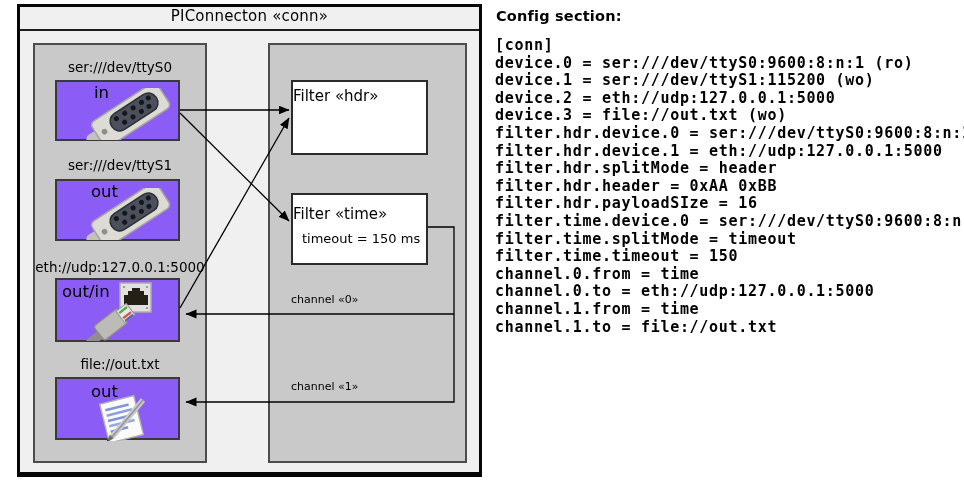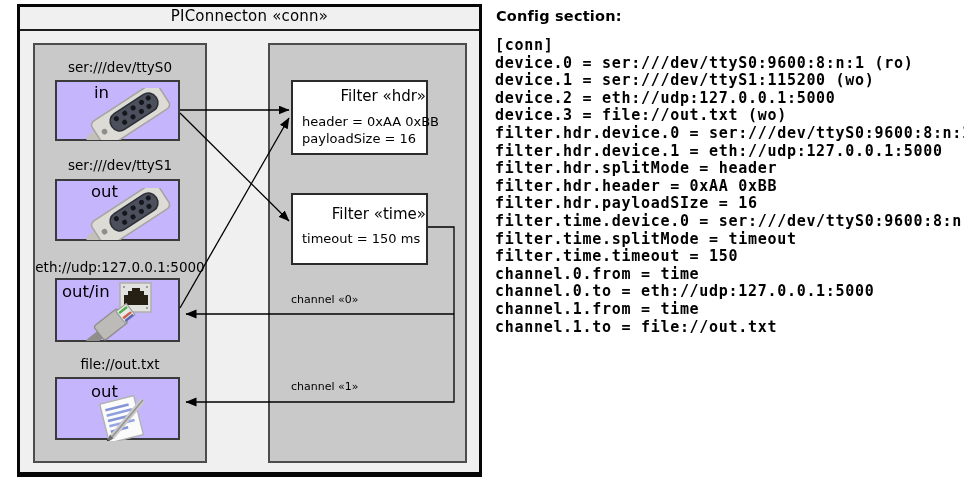--- a/index.html
+++ b/index.html
@@ -21,27 +21,27 @@
   .title-sep { left:8px; top:29px; width:459px; height:2px; background:#1c1c1c; }
 
   
   .panel { background:#c9c9c9; border:2px solid #4c4c4c; }
   .devices-panel { left:21px; top:43px; width:174px; height:420px; }
   .filters-panel { left:256px; top:43px; width:199px; height:420px; }
   .filters-label { left:256px; top:46px; width:199px; text-align:center; font-size:15px; }
 
   
   .dev-label { left:21px; width:174px; text-align:center; font-size:13.5px; }
-  .dev-box { left:43px; width:125px; background:#c4b5fd; border:2px solid #3a3a3a; }
+  .dev-box { left:43px; width:125px; background:#8b5cf6; border:2px solid #3a3a3a; }
   .dir-label { position:absolute; font-size:16.5px; line-height:18px; }
   .dev-box svg { position:absolute; }
 
   
   .filter-box { left:279px; width:137px; background:#fff; border:2px solid #2b2b2b; }
-  .filter-title { position:absolute; left:0; width:100%; text-align:right; font-size:15px; }
+  .filter-title { position:absolute; left:0; width:100%; text-align:left; font-size:15px; }
   .filter-attrs { position:absolute; left:9px; font-size:13px; line-height:16.5px; white-space:nowrap; }
 
   
   .channel-label { left:279px; width:138px; text-align:left; font-size:11px; }
 
   
   .wires { left:0; top:0; width:480px; height:484px; pointer-events:none; }
 
   
   .config-title { left:484px; top:8px; font-size:14.5px; font-weight:bold; letter-spacing:.2px; }
@@ -143,24 +143,20 @@
       </g>
       <line x1="15" y1="46" x2="46" y2="9" stroke="#c9c9c9" stroke-width="5.5"></line>
       <line x1="15" y1="46" x2="46" y2="9" stroke="#8f8f8f" stroke-width="1.2"></line>
       <polygon points="9,52 16.5,47.5 13,43.5" fill="#6d6d6d"></polygon>
       <polygon points="9,52 12,50.2 10.6,48.6" fill="#232323"></polygon>
     </svg>
   </div>
 
   <div class="abs filter-box" style="top:80px;height:75px">
     <div class="filter-title" style="top:5px">Filter «hdr»</div>
-    <div class="filter-attrs" style="top:32px">
-      <div>header = 0xAA 0xBB</div>
-      <div>payloadSize = 16</div>
-    </div>
   </div>
 
   <div class="abs filter-box" style="top:193px;height:72px">
     <div class="filter-title" style="top:10px">Filter «time»</div>
     <div class="filter-attrs" style="top:36px">
       <div>timeout = 150 ms</div>
     </div>
   </div>
 
   <div class="abs channel-label" style="top:293px">channel «0»</div>

